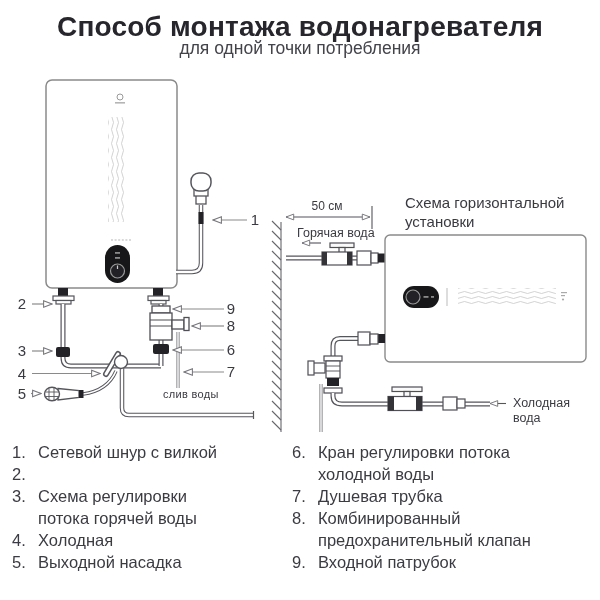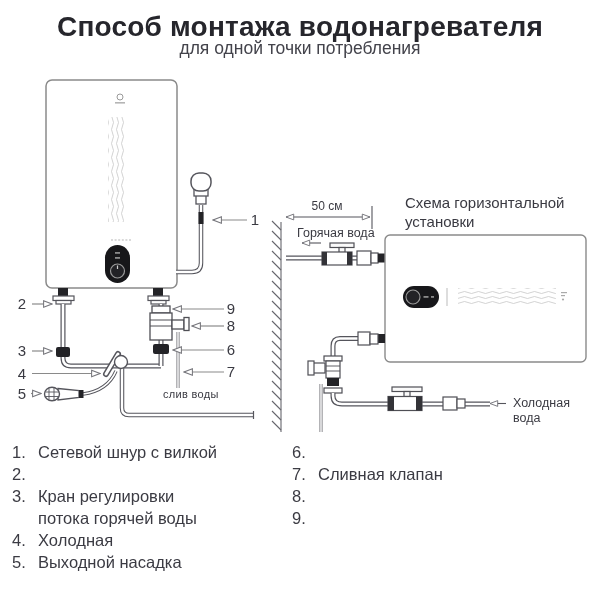--- a/index.html
+++ b/index.html
@@ -270,39 +270,42 @@
 <div id="legend-left" class="legend-col">
   <div class="legend-item">
     <span class="num">1.</span>
     <span class="txt">Сетевой шнур с вилкой</span>
   </div>
   <div class="legend-item">
     <span class="num">2.</span>
   </div>
   <div class="legend-item">
     <span class="num">3.</span>
-    <span class="txt">Кран регулировки потока горячей воды</span>
+    <span class="txt">Схема регулировки потока горячей воды</span>
   </div>
   <div class="legend-item">
     <span class="num">4.</span>
     <span class="txt">Холодная</span>
   </div>
   <div class="legend-item">
     <span class="num">5.</span>
     <span class="txt">Выходной насадка</span>
   </div>
 </div>
 
 <div id="legend-right" class="legend-col">
   <div class="legend-item">
     <span class="num">6.</span>
+    <span class="txt">Кран регулировки потока холодной воды</span>
   </div>
   <div class="legend-item">
     <span class="num">7.</span>
-    <span class="txt">Сливная клапан</span>
+    <span class="txt">Душевая трубка</span>
   </div>
   <div class="legend-item">
     <span class="num">8.</span>
+    <span class="txt">Комбинированный предохранительный клапан</span>
   </div>
   <div class="legend-item">
     <span class="num">9.</span>
+    <span class="txt">Входной патрубок</span>
   </div>
 </div>
 
 </body></html>

